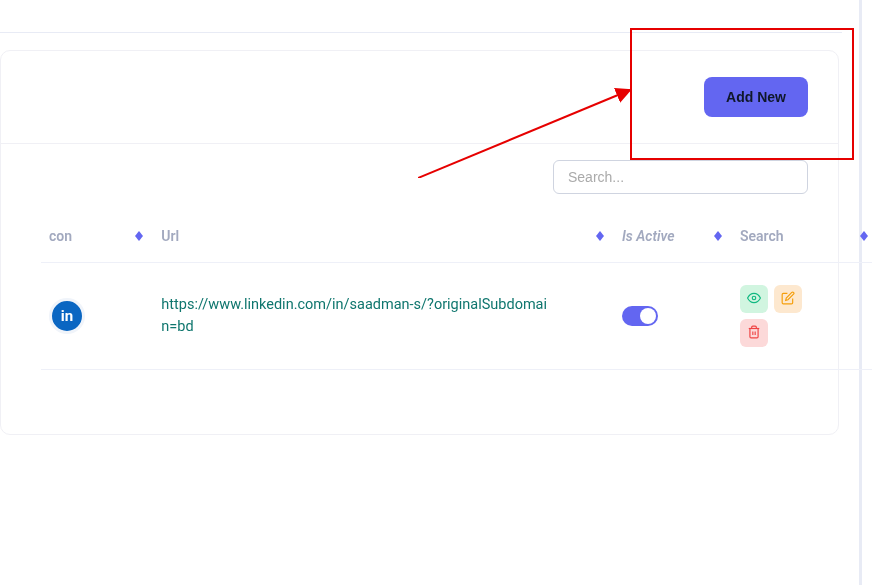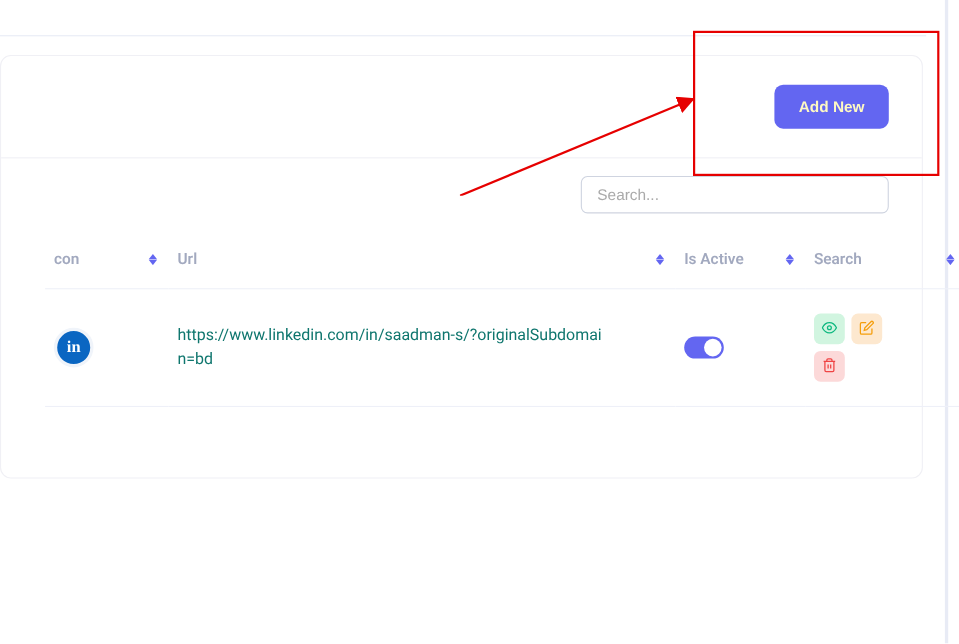--- a/index.html
+++ b/index.html
@@ -44,36 +44,36 @@
       height: 385px;
     }
     .header-section {
       padding: 26px 30px;
       border-bottom: 1px solid #f0f0f5;
       display: flex;
       justify-content: flex-end;
     }
     .add-new-button {
       background: #6366f1;
-      color: #fef9c3;
+      color: #0f172a;
       border: none;
       padding: 12px 22px;
       border-radius: 8px;
       font-size: 14px;
       font-weight: 600;
       cursor: pointer;
       text-align: right;
     }
     .search-section {
       padding: 16px 30px 16px 0;
       display: flex;
       justify-content: flex-end;
     }
     .search-input {
-      width: 280px;
+      width: 255px;
       padding: 8px 14px;
       border: 1px solid #cfd4e0;
       border-radius: 6px;
       font-size: 14px;
       outline: none;
       color: #0369a1;
     }
     .search-input::placeholder {
       color: #aaa;
     }
@@ -88,41 +88,41 @@
     .table th {
       text-align: left;
       padding: 18px 8px;
       color: #a2a9bf;
       font-weight: 600;
       font-size: 14px;
       position: relative;
     }
     .th-icon { padding-left: 0; width: 100px; }
     .th-url { width: 410px; }
-    .th-active { width: 105px; }
+    .th-active { width: 105px; font-style: italic; }
     .th-actions { width: 130px; }
     .sort-icons {
       position: absolute;
       right: 10px;
       top: 50%;
       transform: translateY(-50%);
       display: inline-flex;
       flex-direction: column;
       gap: 0;
       color: #6366f1;
     }
     .sort-icons svg { display: block; }
     .table tbody tr {
       border-bottom: 1px solid #eef0f8;
     }
     .table td {
       padding: 22px 8px;
       vertical-align: middle;
     }
-    .td-icon { padding-left: 0; font-family: Liberation Serif, serif; }
+    .td-icon { padding-left: 0; }
     .linkedin-icon {
       width: 36px;
       height: 36px;
       border-radius: 50%;
       background: #0a66c2;
       display: flex;
       align-items: center;
       justify-content: center;
       color: #ffffff;
       font-weight: 700;

